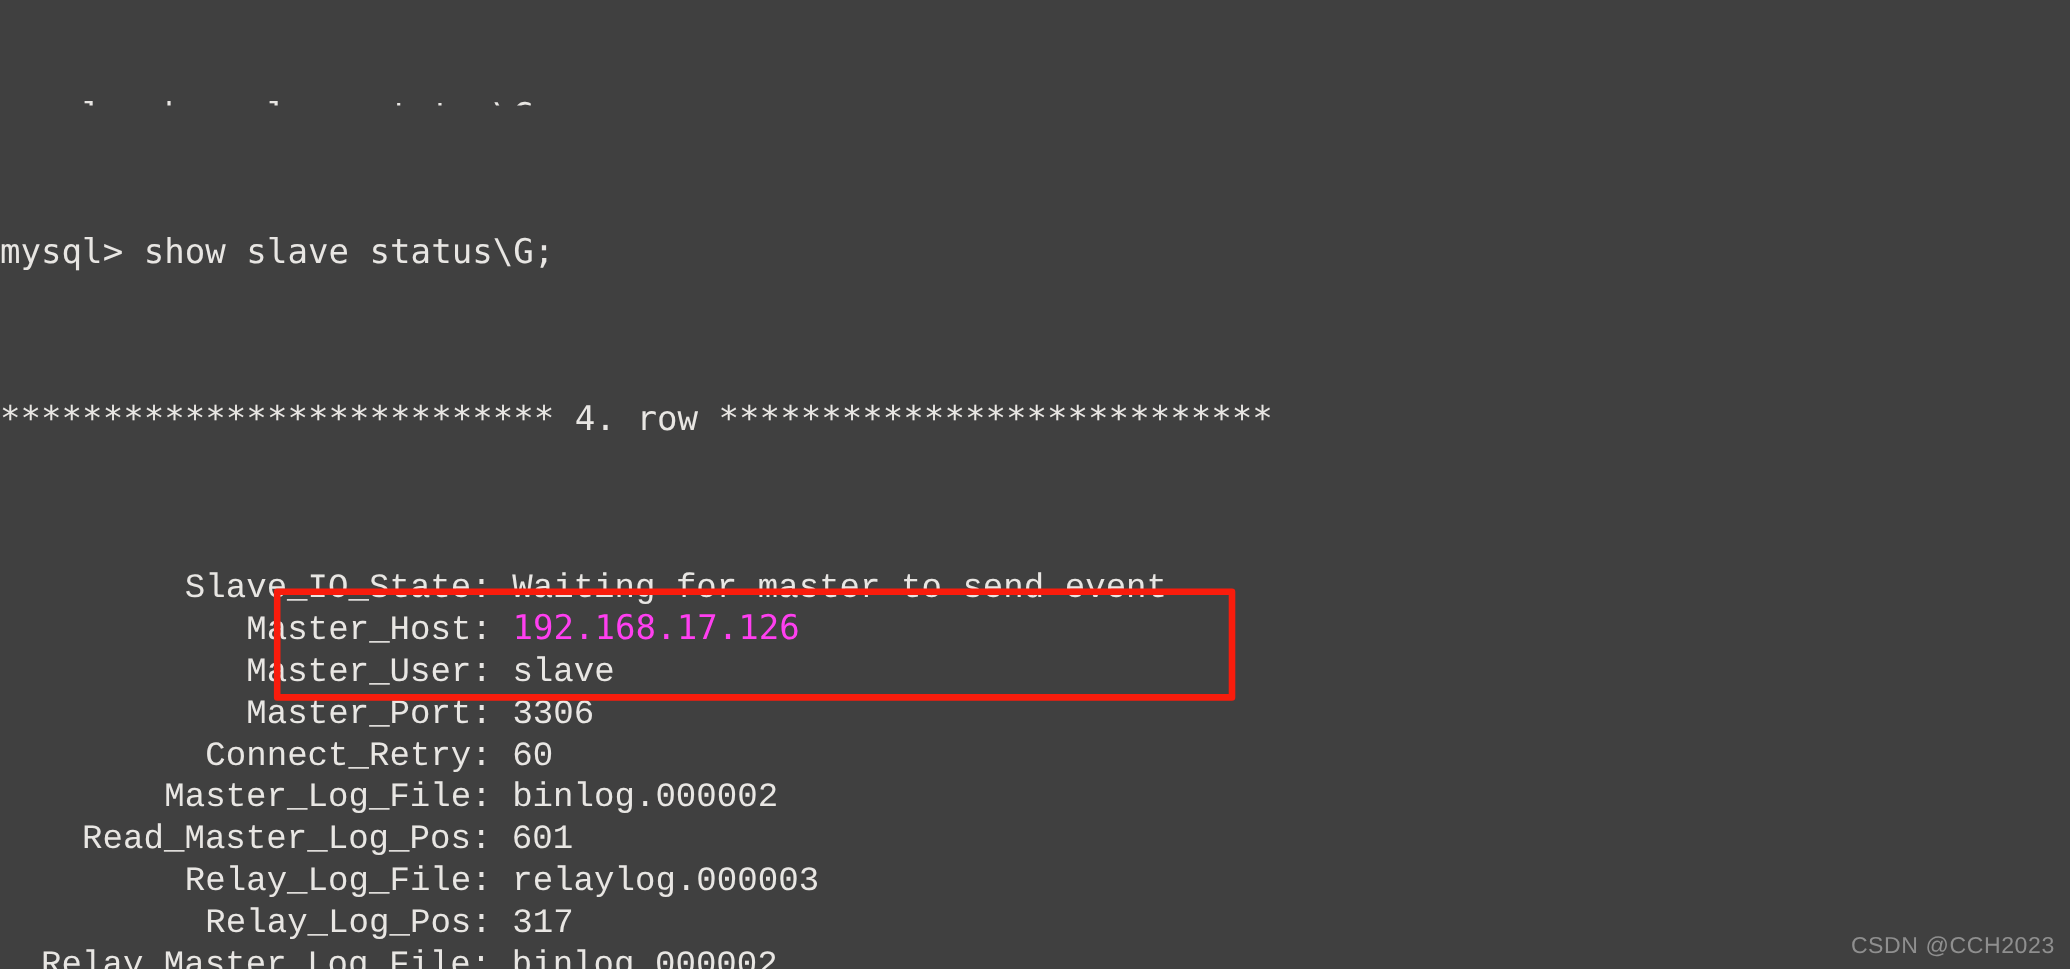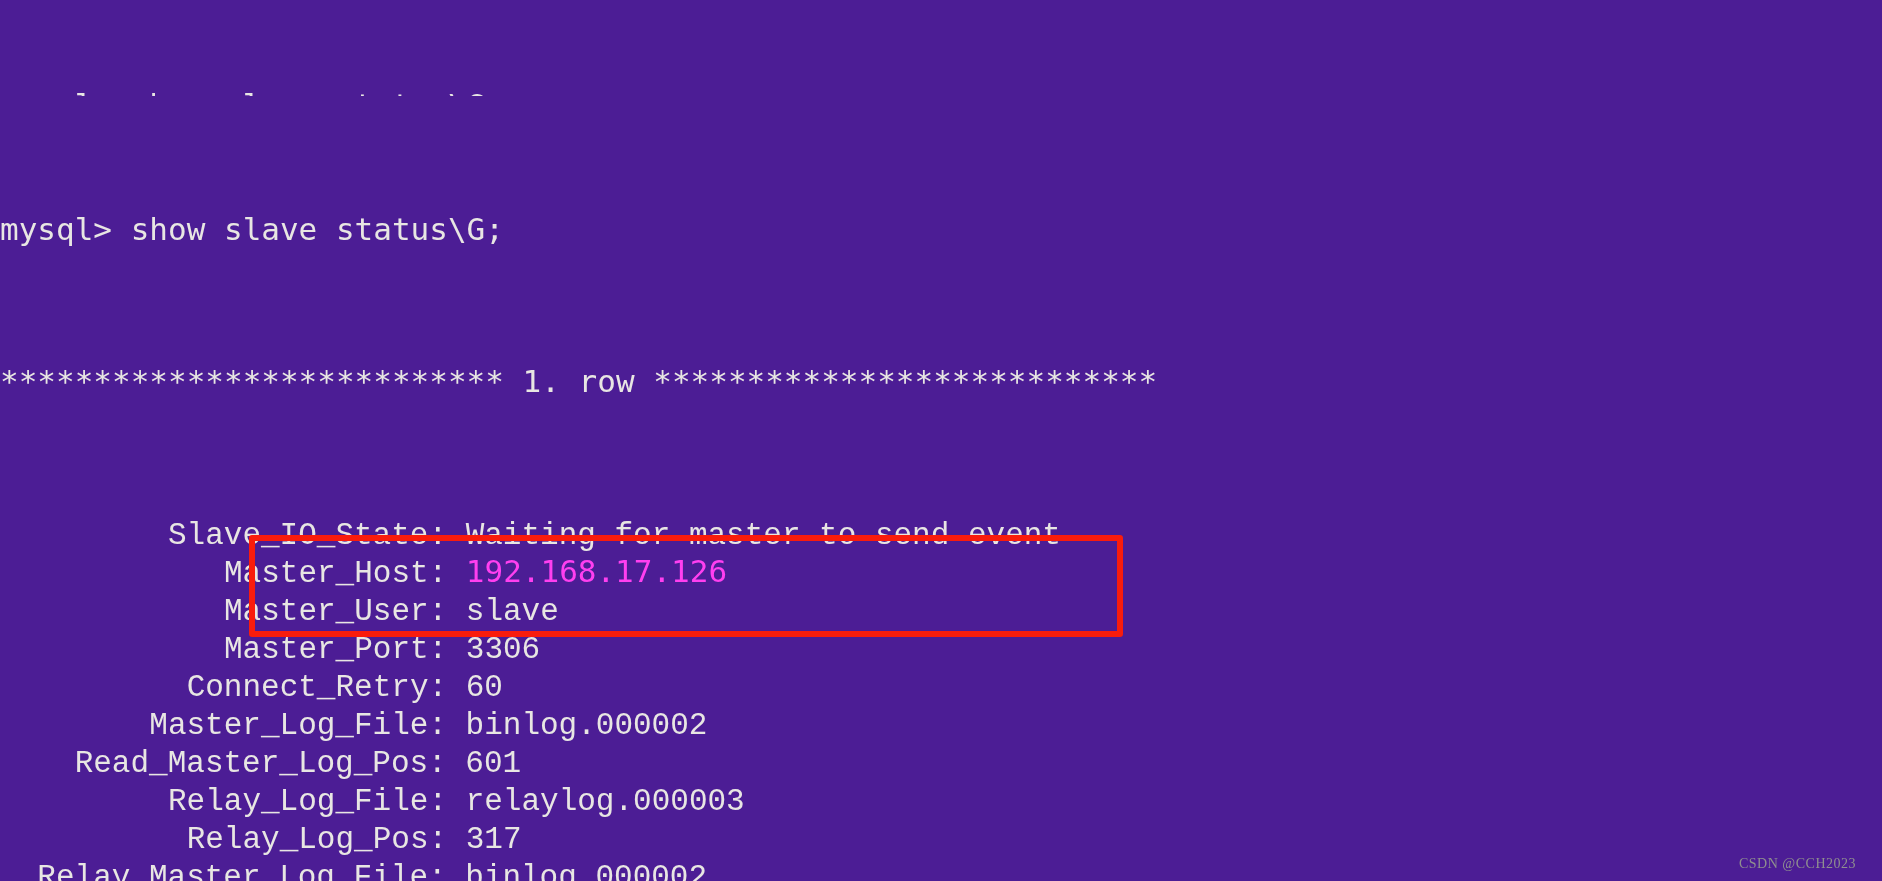--- a/index.html
+++ b/index.html
@@ -12,21 +12,21 @@
     width: 1882px;
     height: 881px;
     overflow: hidden;
     font-family: "DejaVu Sans Mono", "Liberation Mono", monospace;
   }
 
   #terminal {
     position: relative;
     width: 1882px;
     height: 881px;
-    background: #4c1d95;
+    background: #404040;
     color: #e8e6e3;
   }
 
   
   #console {
     position: absolute;
     left: 0;
     top: 0;
     width: 1882px;
     padding: 0;
@@ -66,41 +66,41 @@
     height: 102px;
     border: 6px solid #f91c0c;
     box-sizing: border-box;
     border-radius: 3px;
     pointer-events: none;
   }
 
   
   #watermark {
     position: absolute;
-    right: 26px;
+    right: 14px;
     bottom: 9px;
-    font-family: Liberation Serif, serif;
-    font-size: 14px;
+    font-family: Liberation Sans, sans-serif;
+    font-size: 21px;
     color: #8f8f8f;
     letter-spacing: 0.5px;
     white-space: nowrap;
   }
 </style>
 </head>
 <body>
 
 <div id="terminal">
 
   <div id="console">
     
     <div class="tline clipped-top">mysql&gt; show slave status\G;</div>
 
     <div class="tline">mysql&gt; show slave status\G;</div>
 
-    <div class="tline">*************************** 1. row ***************************</div>
+    <div class="tline">*************************** 4. row ***************************</div>
 
     <div id="status-rows"><div class="tline"><span>         </span><span class="val-plain">Slave_IO_State: </span><span class="val-plain">Waiting for master to send event</span></div><div class="tline"><span>            </span><span class="val-plain">Master_Host: </span><span class="val-magenta">192.168.17.126</span></div><div class="tline"><span>            </span><span class="val-plain">Master_User: </span><span class="val-plain">slave</span></div><div class="tline"><span>            </span><span class="val-plain">Master_Port: </span><span class="val-plain">3306</span></div><div class="tline"><span>          </span><span class="val-plain">Connect_Retry: </span><span class="val-plain">60</span></div><div class="tline"><span>        </span><span class="val-plain">Master_Log_File: </span><span class="val-plain">binlog.000002</span></div><div class="tline"><span>    </span><span class="val-plain">Read_Master_Log_Pos: </span><span class="val-plain">601</span></div><div class="tline"><span>         </span><span class="val-plain">Relay_Log_File: </span><span class="val-plain">relaylog.000003</span></div><div class="tline"><span>          </span><span class="val-plain">Relay_Log_Pos: </span><span class="val-plain">317</span></div><div class="tline"><span>  </span><span class="val-plain">Relay_Master_Log_File: </span><span class="val-plain">binlog.000002</span></div></div>
   </div>
 
   <div id="annotation-box"></div>
 
   <div id="watermark">CSDN @CCH2023</div>
 
 </div>
 

